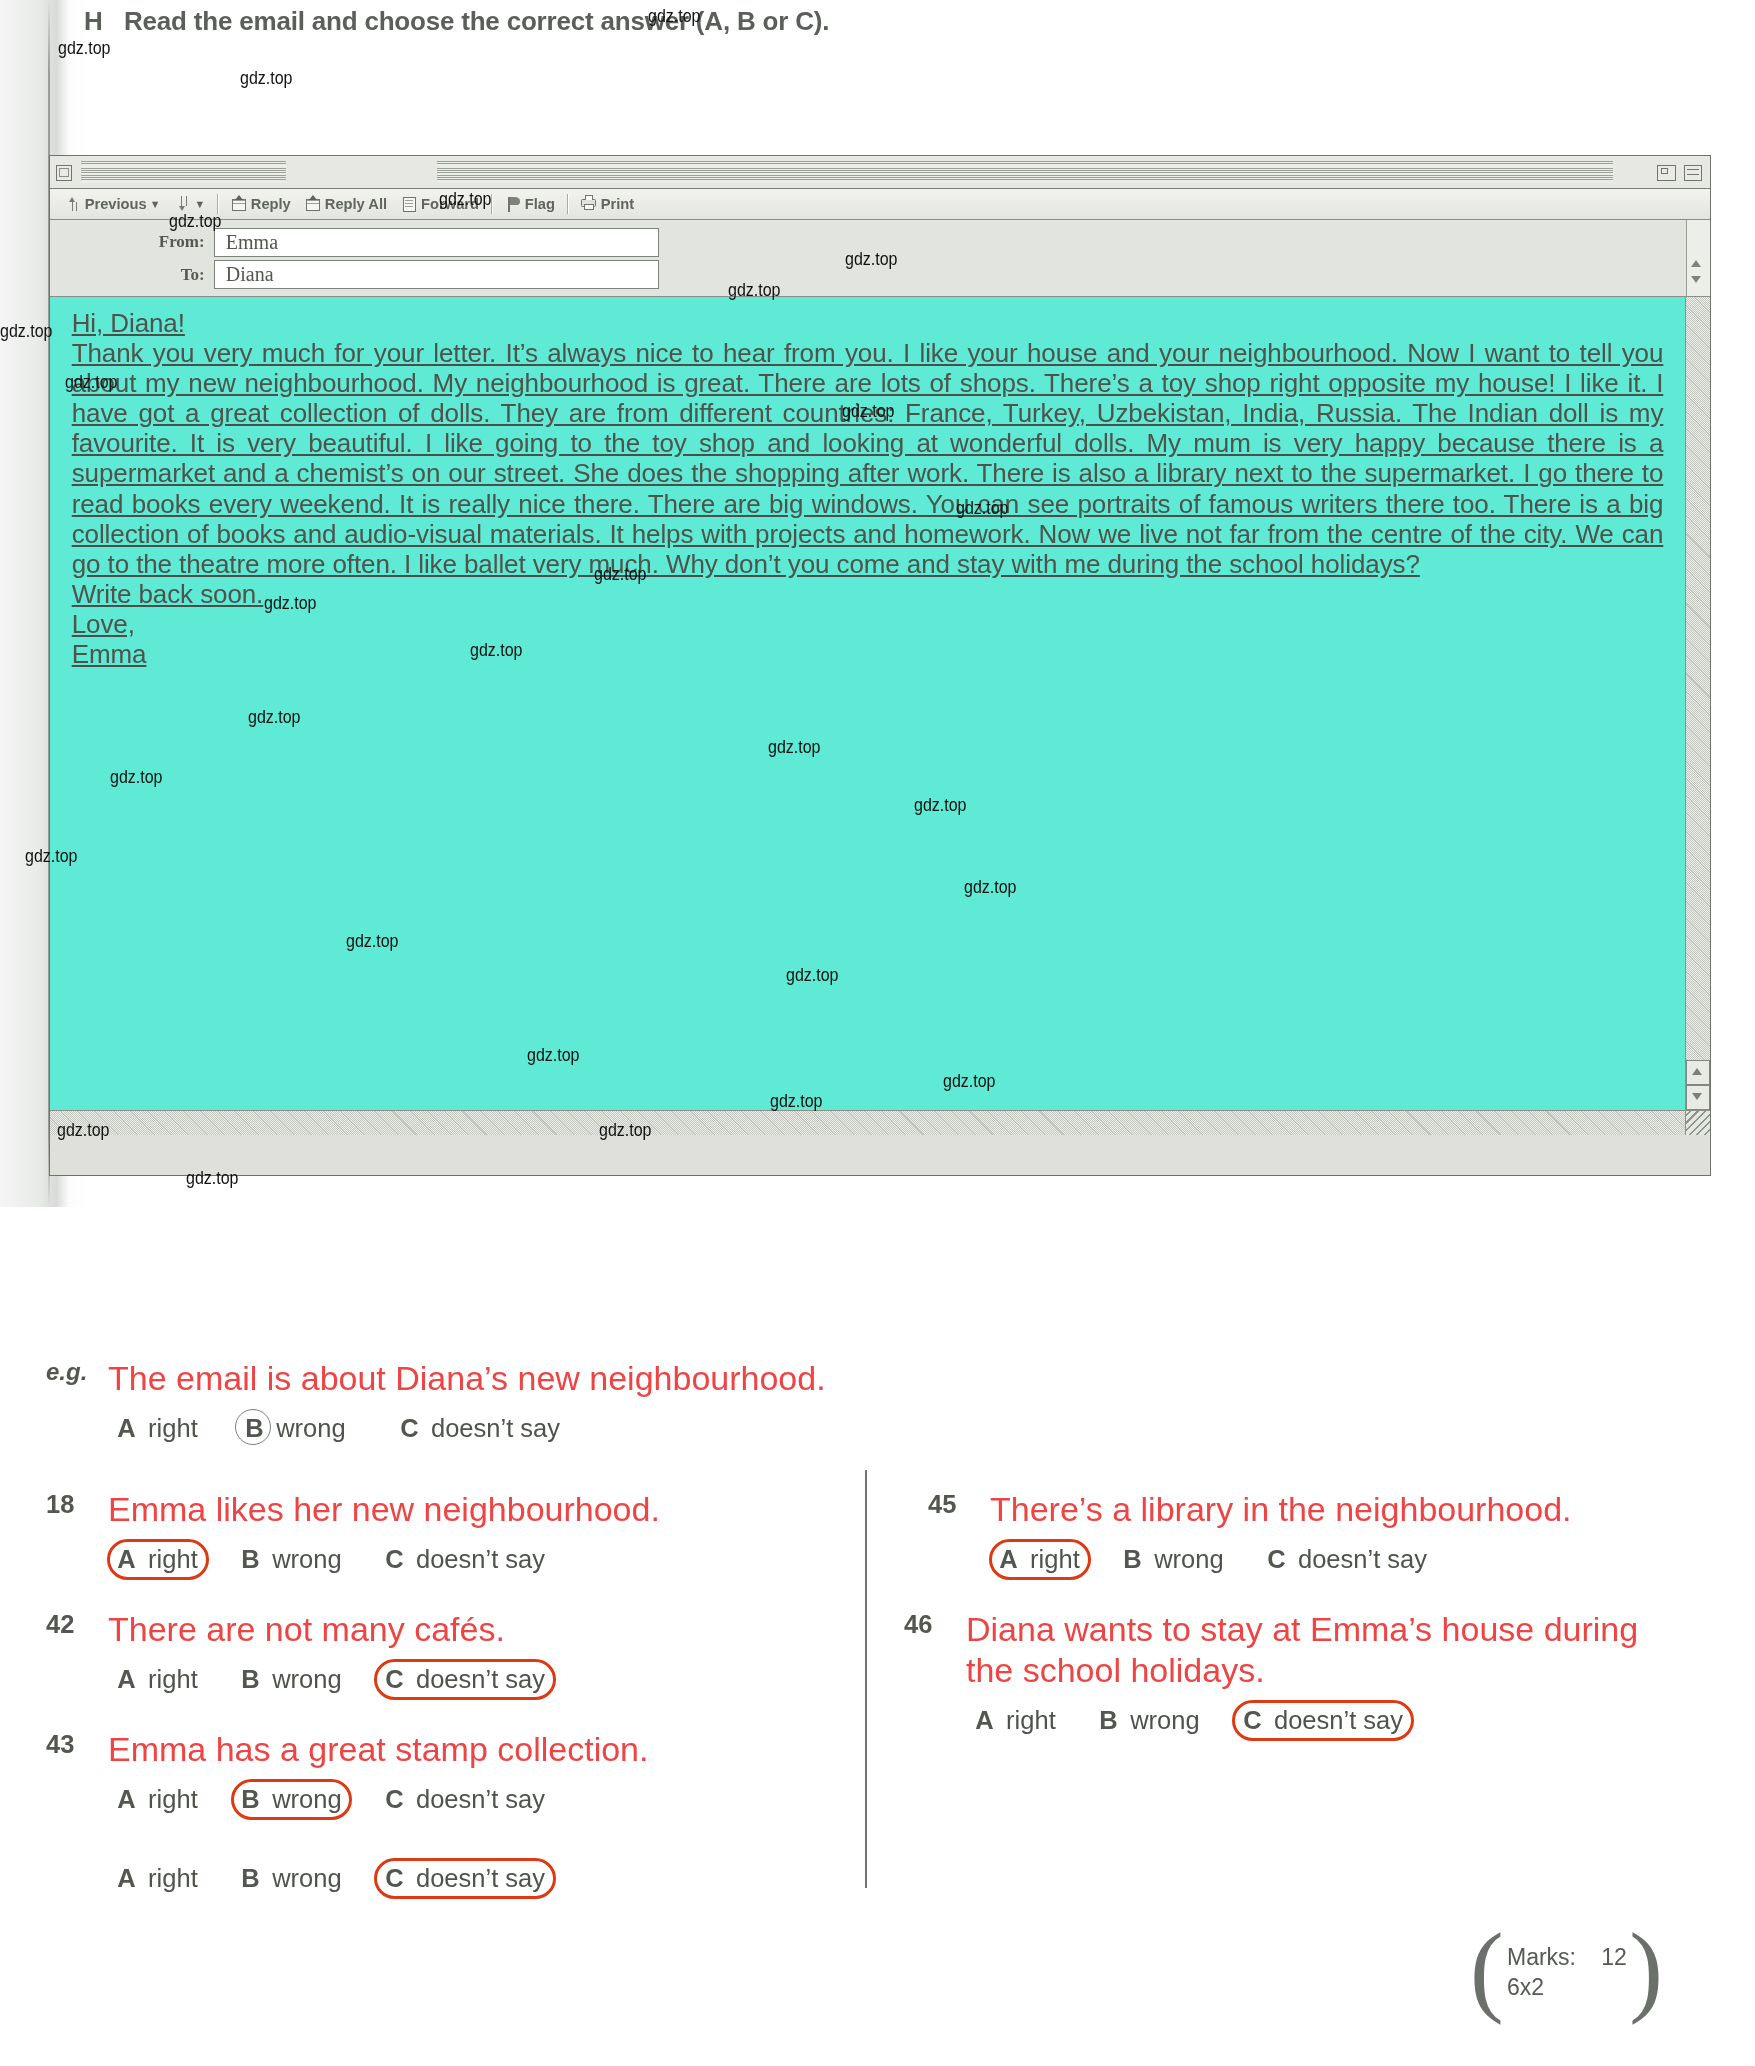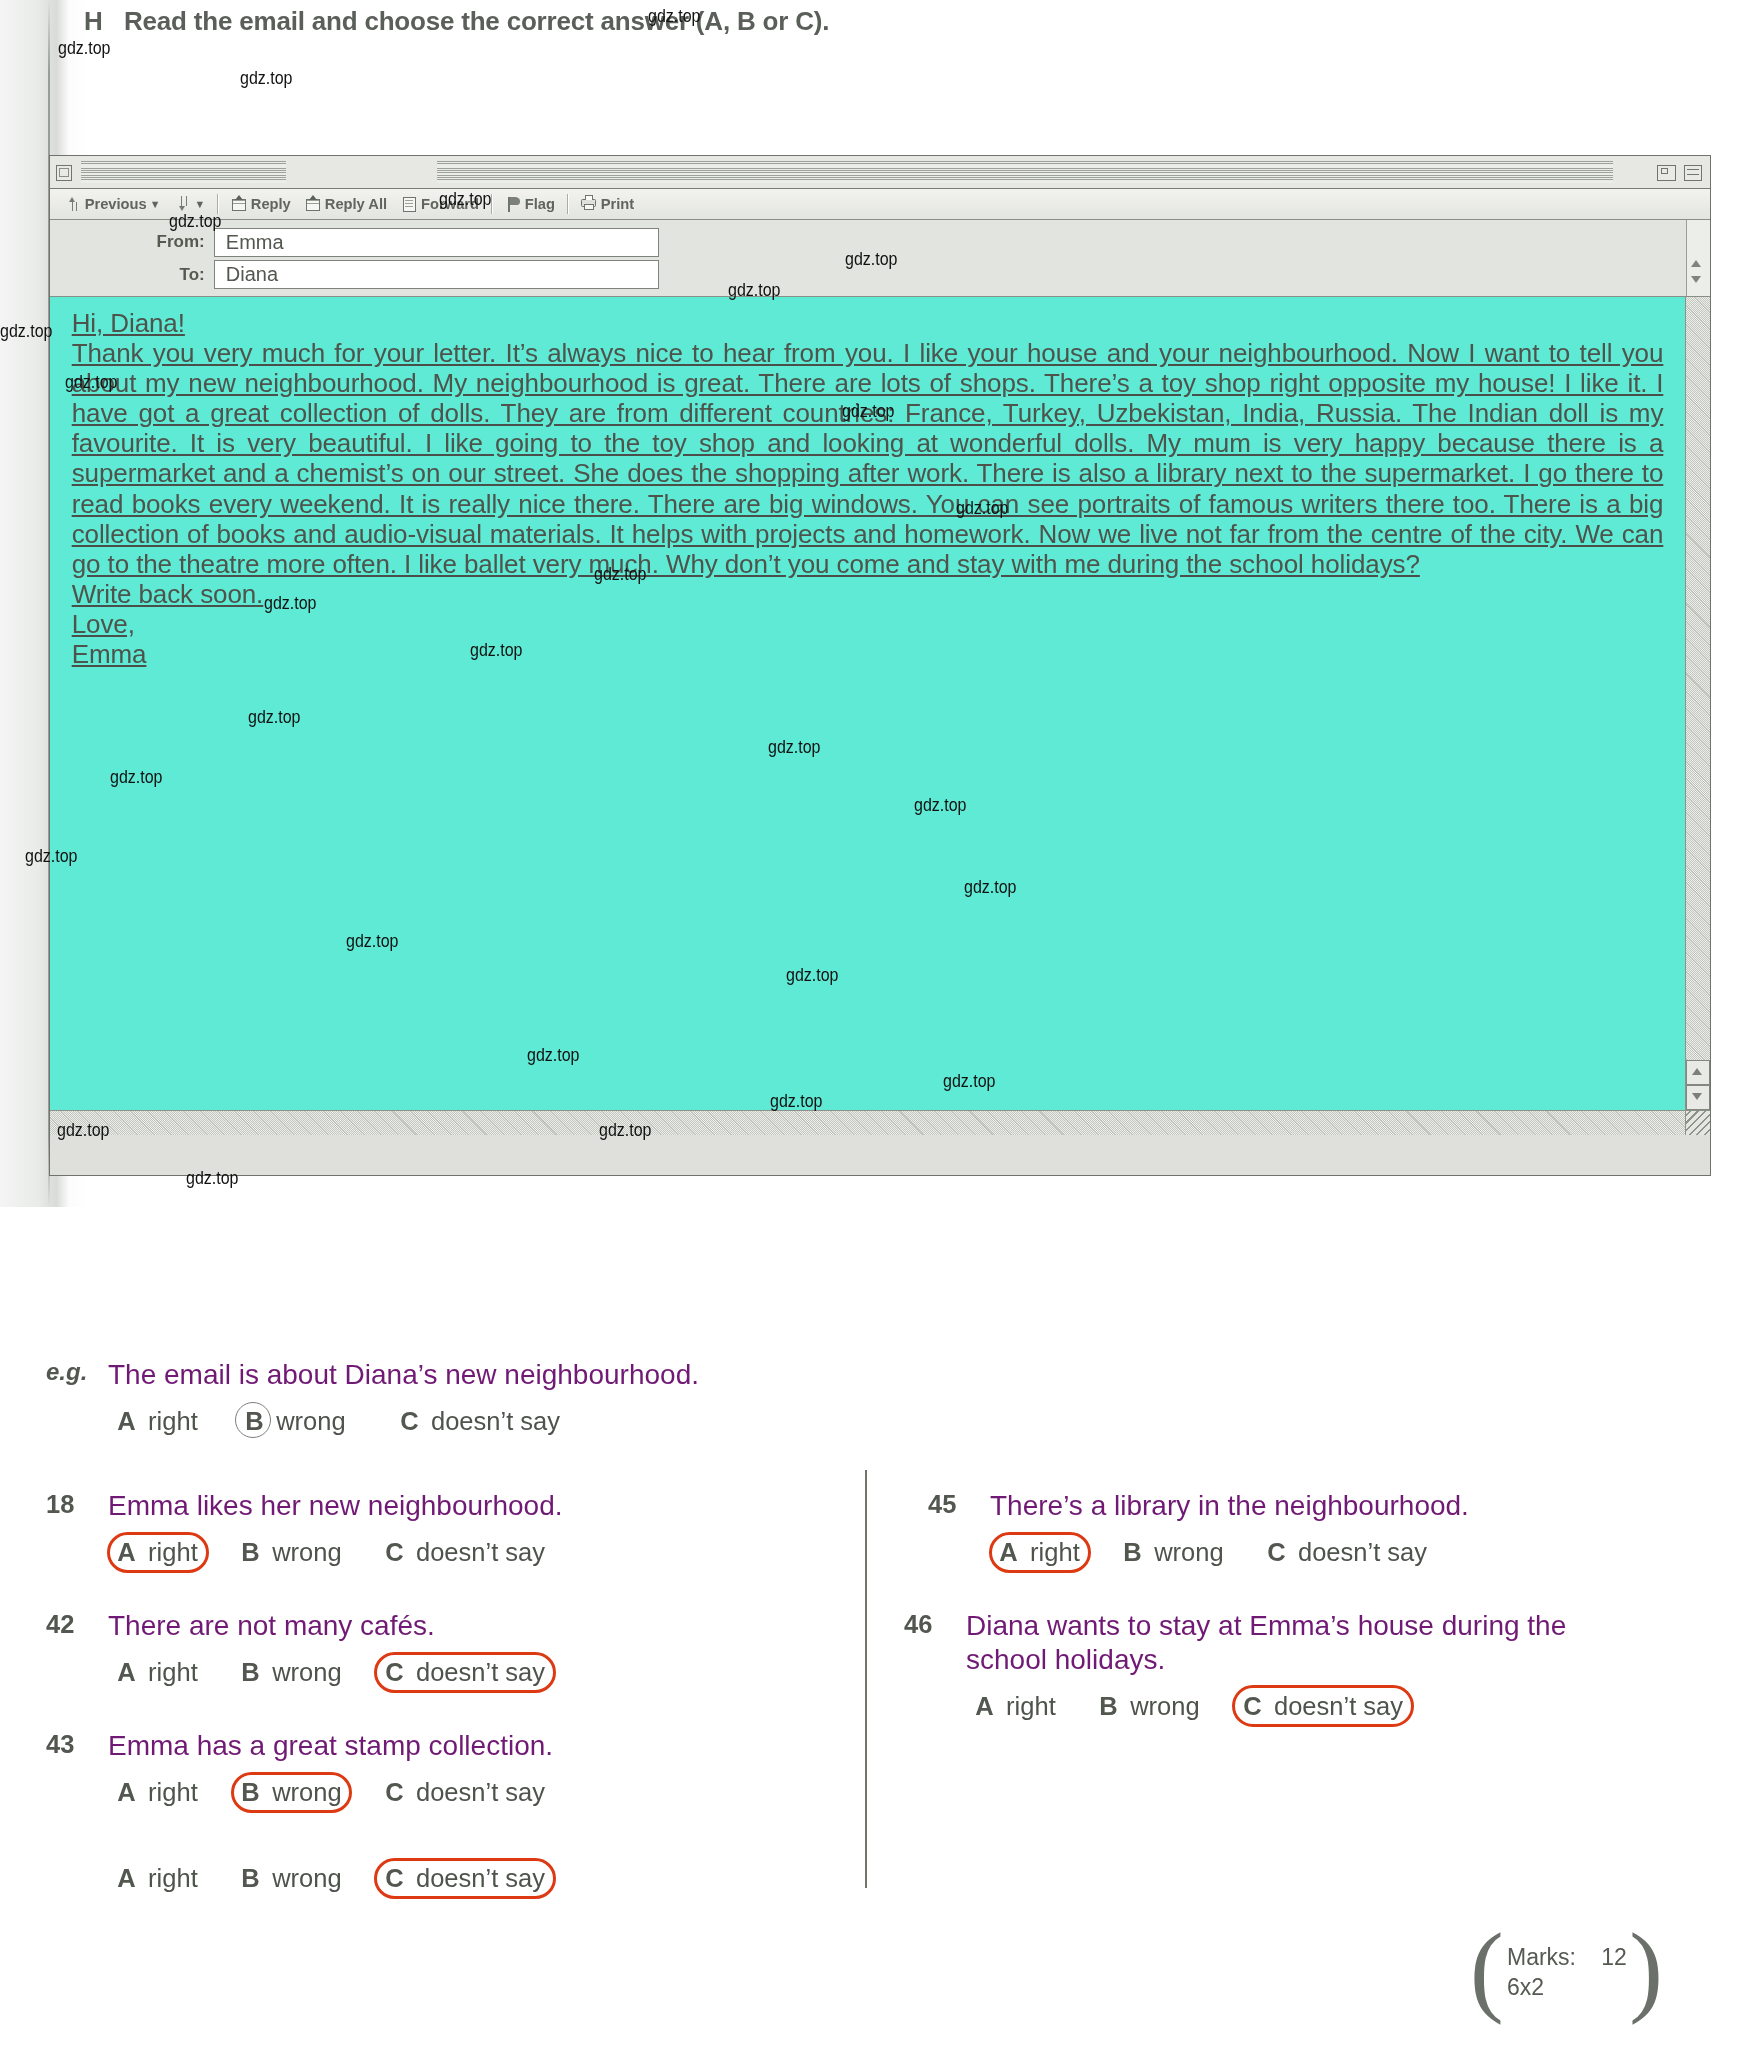--- a/index.html
+++ b/index.html
@@ -149,20 +149,21 @@
   }
   .ico-print:after{
     content:"";position:absolute;left:1.5px;top:4.6px;width:10px;height:6.2px;
     background:#f7f8f5;border:1.5px solid #6f746c;box-sizing:border-box;
   }
 
   
   .hdr{
     position:relative;background:#e2e4df;padding:6.2px 0 4.6px 0;
     border-bottom:1.5px solid #8a8f86;
+    font-family:Liberation Serif, serif;
   }
   .hrow{display:flex;align-items:center;height:32.5px;}
   .hlabel{
     width:164px;text-align:right;padding-right:9.3px;
     font-size:17px;font-weight:bold;color:#55594f;box-sizing:border-box;
   }
   .hfield{
     width:445px;height:29px;background:#fff;
     border:1.5px solid #7e837b;box-sizing:border-box;
     display:flex;align-items:center;padding-left:10.8px;
@@ -229,21 +230,21 @@
     position:absolute;left:865px;top:1470px;width:2.3px;height:418px;
     background:#6f746c;
   }
   .qblock{position:absolute;}
   .qline{display:flex;align-items:flex-start;}
   .qnum{
     width:62px;font-size:25.5px;font-weight:bold;color:#52574f;flex:none;
     line-height:1.2;
   }
   .qnum.eg{font-style:italic;font-weight:bold;font-size:24px;}
-  .qtext{font-size:28px;color:#701a75;line-height:1.2;}
+  .qtext{font-size:34px;color:#ef4444;line-height:1.2;}
   .opts{display:flex;align-items:center;margin-top:10.8px;margin-left:62px;}
   .opt{
     position:relative;display:flex;align-items:center;
     font-size:25.5px;color:#4e534c;padding:4.6px 9.3px;white-space:nowrap;
   }
   .opt .lt{font-weight:bold;margin-right:12.4px;color:#52574f;}
   .opt.sel:before{
     content:"";position:absolute;left:-1.5px;right:-1.5px;top:-1.5px;bottom:-1.5px;
     border:3.1px solid #dd3a14;border-radius:31px;
   }

